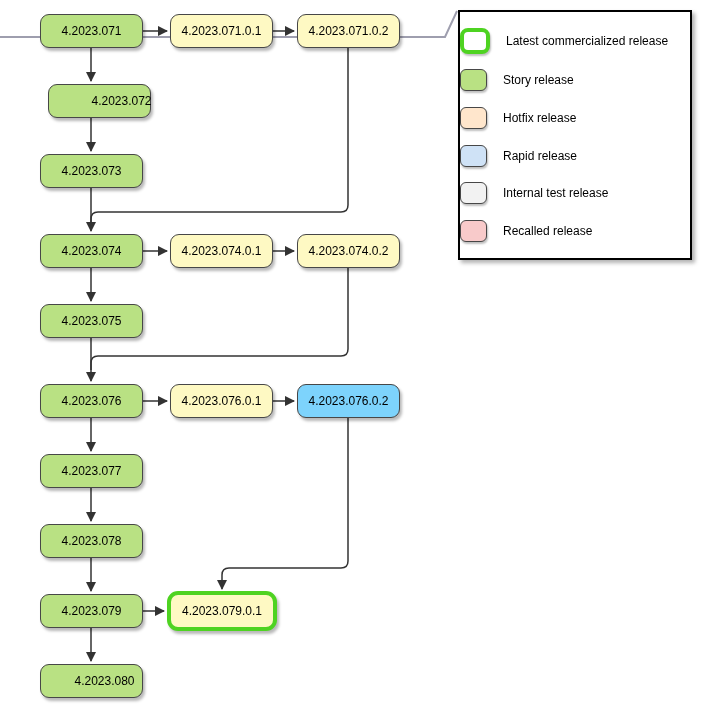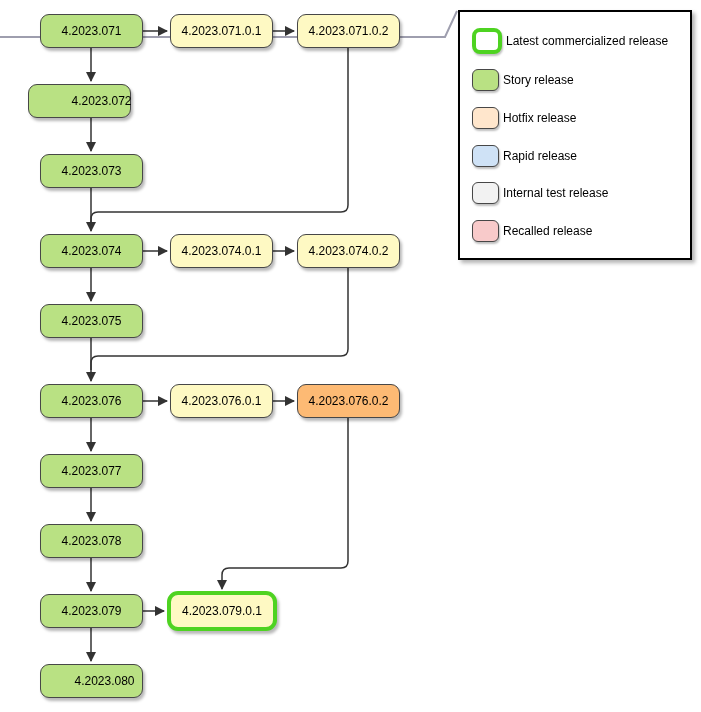--- a/index.html
+++ b/index.html
@@ -10,33 +10,33 @@
   .node{
     position:absolute;z-index:2;width:103px;height:34px;
     border:1.5px solid #474747;border-radius:9px;
     display:flex;align-items:center;justify-content:center;
     font-size:12px;box-sizing:border-box;
     box-shadow:2px 3px 3px rgba(0,0,0,0.28);
     background:#fff;
   }
   .story{background:#b9e183;}
   .rapid{background:#fef9c3;}
-  .internal{background:#fdba74;}
+  .internal{background:#7dd3fc;}
   .latest{
     border:4.5px solid #4ed321;border-radius:11px;
     width:110px;height:40px;
   }
   .legend{
     position:absolute;left:458px;top:10px;width:234px;height:250px;
     background:#ffffff;border:2px solid #000;box-sizing:border-box;
     box-shadow:3px 3px 4px rgba(0,0,0,0.3);z-index:3;
     display:flex;flex-direction:column;justify-content:space-around;
     padding:8px 0;
   }
-  .legend-row{display:flex;align-items:center;gap:4px;padding-left:12px;}
+  .legend-row{display:flex;align-items:center;gap:16px;}
   .swatch{
     width:27px;height:22px;border:1.5px solid #474747;border-radius:6px;
     box-sizing:border-box;flex:0 0 auto;background:#fff;
     box-shadow:1px 2px 2px rgba(0,0,0,0.25);
   }
   .swatch.sw-latest{border:4px solid #4ed321;border-radius:8px;width:30px;height:26px;}
   .swatch.sw-story{background:#b9e183;}
   .swatch.sw-hotfix{background:#ffe6cc;}
   .swatch.sw-rapid{background:#cfe2f6;}
   .swatch.sw-internal{background:#f2f2f2;}
@@ -85,21 +85,21 @@
       <path d="M348,418 L348,561 Q348,568 341,568 L229,568 Q222,568 222,575 L222,589" marker-end="url(#arr)"></path>
 
       <path d="M143,611 L164,611" marker-end="url(#arr)"></path>
     </g>
   </svg>
 
   <div class="node story" style="left:40px;top:14px;">4.2023.071</div>
   <div class="node rapid" style="left:170px;top:14px;">4.2023.071.0.1</div>
   <div class="node rapid" style="left:297px;top:14px;">4.2023.071.0.2</div>
 
-  <div class="node story" style="left:28px;top:84px;padding-left:44px;">4.2023.072</div>
+  <div class="node story" style="left:48px;top:84px;padding-left:44px;">4.2023.072</div>
   <div class="node story" style="left:40px;top:154px;">4.2023.073</div>
 
   <div class="node story" style="left:40px;top:234px;">4.2023.074</div>
   <div class="node rapid" style="left:170px;top:234px;">4.2023.074.0.1</div>
   <div class="node rapid" style="left:297px;top:234px;">4.2023.074.0.2</div>
 
   <div class="node story" style="left:40px;top:304px;">4.2023.075</div>
 
   <div class="node story" style="left:40px;top:384px;">4.2023.076</div>
   <div class="node rapid" style="left:170px;top:384px;">4.2023.076.0.1</div>

